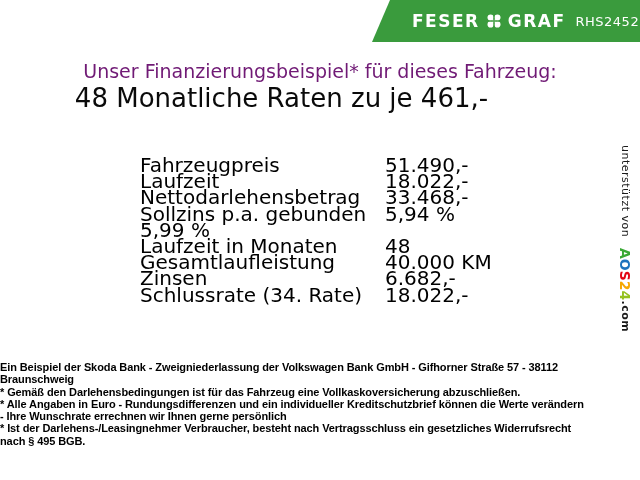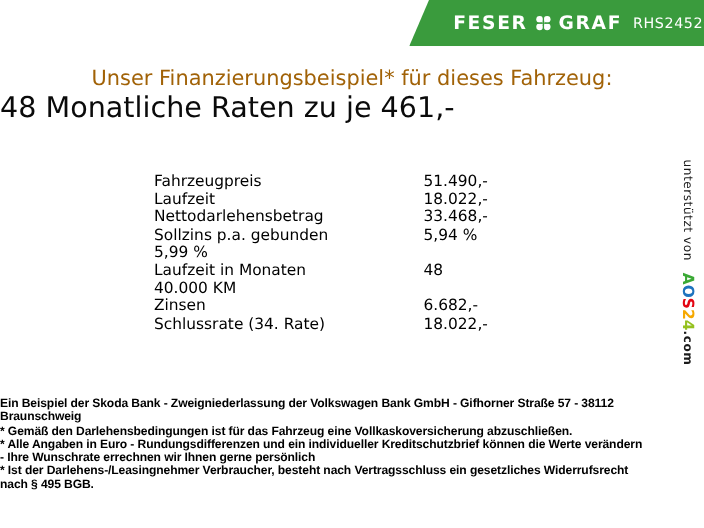--- a/index.html
+++ b/index.html
@@ -22,31 +22,31 @@
     position: absolute; top: 0; left: 412px; height: 42px;
     display: flex; align-items: center;
   }
   .brand { color: #ffffff; font-weight: bold; font-size: 17px; letter-spacing: 1.5px; }
   .clover { margin: 0 6px; display: flex; align-items: center; }
   .ref-code { color: #fff; font-size: 13px; font-weight: normal; margin-left: 10px; letter-spacing: 0.5px; }
 
   
   .title1 {
     position: absolute; top: 60px; left: 0; width: 640px;
-    text-align: center; font-size: 19px; line-height: 22px; color: #a16207;
+    text-align: center; font-size: 19px; line-height: 22px; color: #701a75;
   }
   .title2 {
     position: absolute; top: 83px; left: 0; width: 563px;
-    font-size: 26px; line-height: 30px; color: #0a0a0a;
+    text-align: center; font-size: 26px; line-height: 30px; color: #0a0a0a;
   }
 
   
   .fin-table {
     position: absolute; top: 157px; left: 140px;
-    font-size: 14px; line-height: 16.2px;
+    font-size: 20px; line-height: 16.2px;
   }
   .fin-row { display: flex; }
   .fin-label { width: 245px; }
   .fin-value { }
 
   
   .support {
     position: absolute; top: 145px; right: 7px;
     writing-mode: vertical-rl;
     font-size: 11px; color: #1a1a1a;
@@ -112,20 +112,21 @@
     <span class="fin-value">5,94 %</span>
   </div>
   <div class="fin-row">
     <span class="fin-value">5,99 %</span>
   </div>
   <div class="fin-row">
     <span class="fin-label">Laufzeit in Monaten</span>
     <span class="fin-value">48</span>
   </div>
   <div class="fin-row">
+    <span class="fin-label">Gesamtlaufleistung</span>
     <span class="fin-value">40.000 KM</span>
   </div>
   <div class="fin-row">
     <span class="fin-label">Zinsen</span>
     <span class="fin-value">6.682,-</span>
   </div>
   <div class="fin-row">
     <span class="fin-label">Schlussrate (34. Rate)</span>
     <span class="fin-value">18.022,-</span>
   </div>

